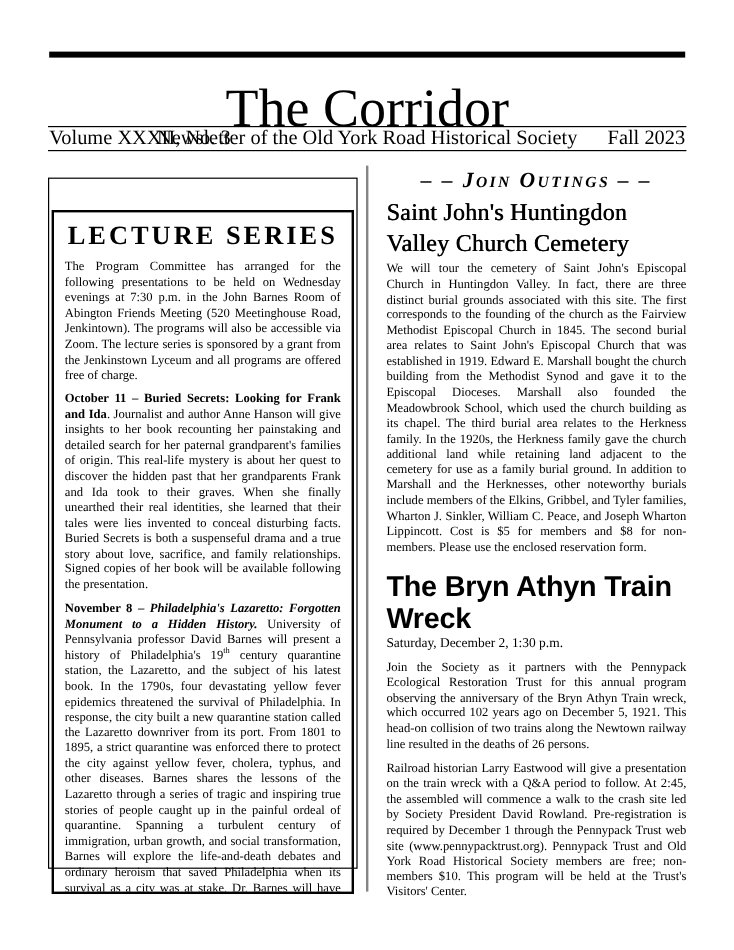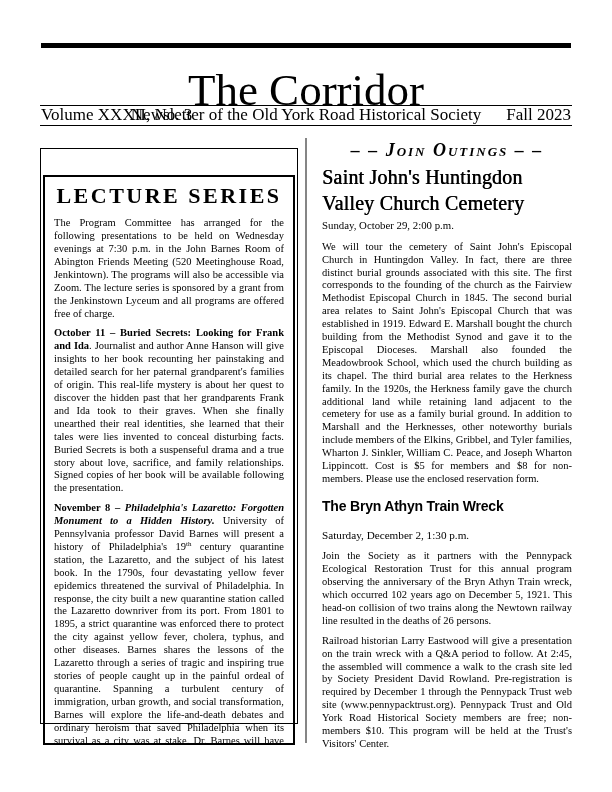--- a/index.html
+++ b/index.html
@@ -60,22 +60,22 @@
   .blackletter-heading{
     font-size:20px;font-weight:normal;line-height:1.3;
     margin:2px 0 3px;
     text-shadow:0.5px 0 0 currentColor;
     letter-spacing:0.2px;
   }
   .date-line{font-size:10.8px;margin:0 0 10px;}
   .date-line-bold{font-size:11.2px;font-weight:normal;margin:0 0 9px;}
   .sans-heading{
     font-family:"Liberation Sans", sans-serif;
-    font-size:14px;font-weight:bold;letter-spacing:-0.2px;
-    margin:13px 0 15px;line-height:1.1;
+    font-size:24px;font-weight:bold;letter-spacing:-0.2px;
+    margin:13px 0 0;line-height:1.1;
   }
 </style>
 </head>
 <body>
 
 <div class="page">
 
   <div class="rule-thick"></div>
   <h1 class="masthead-title">The Corridor</h1>
   <div class="info-line">
@@ -92,21 +92,20 @@
       <p>The Program Committee has arranged for the following presentations to be held on Wednesday evenings at 7:30 p.m. in the John Barnes Room of Abington Friends Meeting (520 Meetinghouse Road, Jenkintown).  The programs will also be accessible via Zoom.  The lecture series is sponsored by a grant from the Jenkinstown Lyceum and all programs are offered free of charge.</p>
       <p><span class="lead-bold">October 11 – Buried Secrets: Looking for Frank and Ida</span><span>.  Journalist and author Anne Hanson will give insights to her book recounting her painstaking and detailed search for her paternal grandparent's families of origin.  This real-life mystery is about her quest to discover the hidden past that her grandparents Frank and Ida took to their graves.  When she finally unearthed their real identities, she learned that their tales were lies invented to conceal disturbing facts.  </span><span class="inline-italic">Buried Secrets</span><span> is both a suspenseful drama and a true story about love, sacrifice, and family relationships.  Signed copies of her book will be available following the presentation.</span></p>
       <p><span class="lead-bold">November 8 – </span><span class="lead-bold-italic">Philadelphia's Lazaretto: Forgotten Monument to a Hidden History.</span><span>  University of Pennsylvania professor David Barnes will present a history of Philadelphia's 19</span><sup>th</sup><span> century quarantine station, the Lazaretto, and the subject of his latest book.  In the 1790s, four devastating yellow fever epidemics threatened the survival of Philadelphia.  In response, the city built a new quarantine station called the Lazaretto downriver from its port.  From 1801 to 1895, a strict quarantine was enforced there to protect the city against yellow fever, cholera, typhus, and other diseases.  Barnes shares the lessons of the Lazaretto through a series of tragic and inspiring true stories of people caught up in the painful ordeal of quarantine.  Spanning a turbulent century of immigration, urban growth, and social transformation, Barnes will explore the life-and-death debates and ordinary heroism that saved Philadelphia when its survival as a city was at stake.  Dr. Barnes will have books available for signature following the lecture.</span></p>
     </div>
   </div>
 
   <div class="right-col body-copy">
     <div class="outings-title">– – Join Outings – –</div>
 
     <h2 class="blackletter-heading">Saint John's Huntingdon Valley Church Cemetery</h2>
-    <div class="date-line">Sunday, October 29, 2:00 p.m.</div>
     <p>We will tour the cemetery of Saint John's Episcopal Church in Huntingdon Valley.  In fact, there are three distinct burial grounds associated with this site.  The first corresponds to the founding of the church as the Fairview Methodist Episcopal Church in 1845.  The second burial area relates to Saint John's Episcopal Church that was established in 1919.  Edward E. Marshall bought the church building from the Methodist Synod and gave it to the Episcopal Dioceses.  Marshall also founded the Meadowbrook School, which used the church building as its chapel.  The third burial area relates to the Herkness family.  In the 1920s, the Herkness family gave the church additional land while retaining land adjacent to the cemetery for use as a family burial ground.  In addition to Marshall and the Herknesses, other noteworthy burials include members of the Elkins, Gribbel, and Tyler families, Wharton J. Sinkler, William C. Peace, and Joseph Wharton Lippincott.  Cost is $5 for members and $8 for non-members.  Please use the enclosed reservation form.</p>
 
     <h2 class="sans-heading">The Bryn Athyn Train Wreck</h2>
     <div class="date-line-bold">Saturday, December 2, 1:30 p.m.</div>
     <p>Join the Society as it partners with the Pennypack Ecological Restoration Trust for this annual program observing the anniversary of the Bryn Athyn Train wreck, which occurred 102 years ago on December 5, 1921.  This head-on collision of two trains along the Newtown railway line resulted in the deaths of 26 persons.</p>
     <p><span>Railroad historian Larry Eastwood will give a presentation on the train wreck with a Q&amp;A period to follow.  At 2:45, the assembled will commence a walk to the crash site led by Society President David Rowland.  Pre-registration is required by December 1 through the Pennypack Trust web site (</span><span>www.pennypacktrust.org</span><span>).  Pennypack Trust and Old York Road Historical Society members are free; non-members $10.  This program will be held at the Trust's Visitors' Center.</span></p>
   </div>
 
 </div>
 

